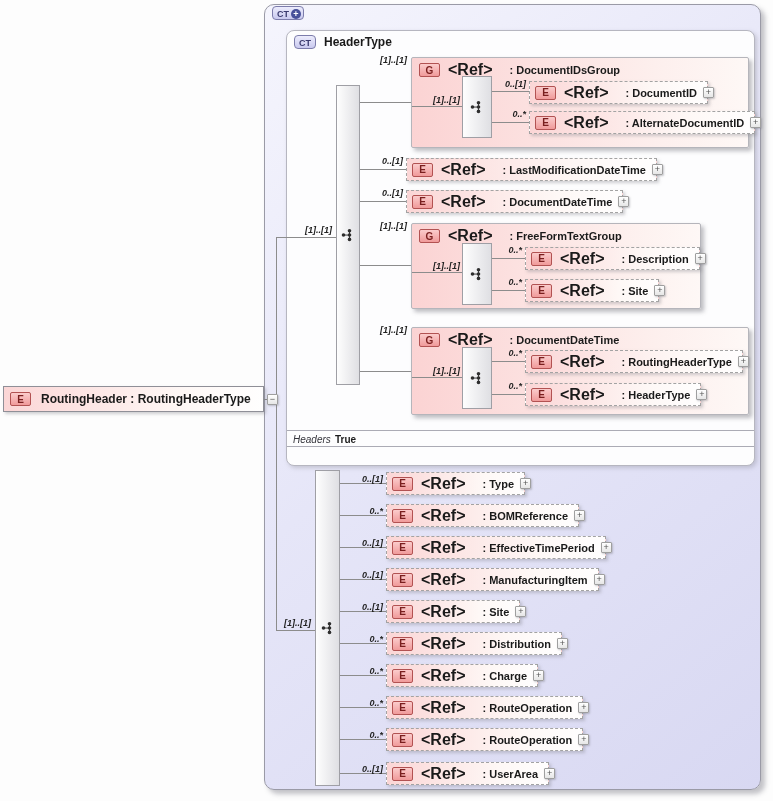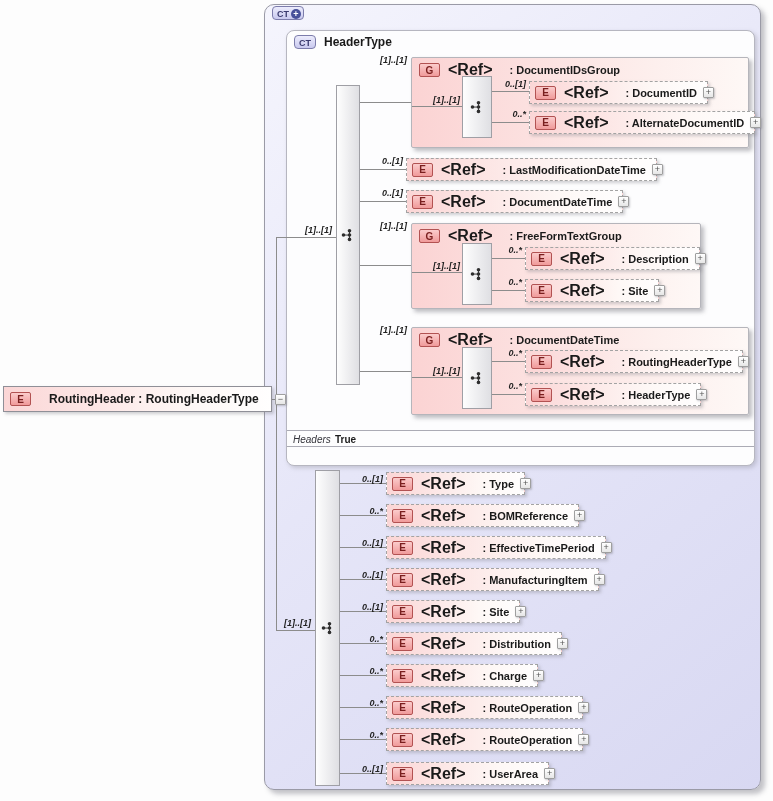--- a/index.html
+++ b/index.html
@@ -123,21 +123,21 @@
   </div>
 
   <div class="v" style="left:276px;top:237px;height:394px"></div>
   <div class="h" style="left:255px;top:399px;width:21px"></div>
   <div class="h" style="left:277px;top:237px;width:59px"></div>
   <div class="h" style="left:277px;top:630px;width:38px"></div>
 
   <div class="row big" style="left:3px;top:386px">
     <div class="ebox solid">
       <span class="badge-eg">E</span>
-      <span class="nm" style="margin-left:18px">RoutingHeader : RoutingHeaderType</span>
+      <span class="nm" style="margin-left:10px">RoutingHeader : RoutingHeaderType</span>
     </div>
     <div class="plusbox minusbox">−</div>
   </div>
 
   <div class="card r" style="left:294px;top:225px;width:38px">[1]..[1]</div>
   <div class="seqbar" style="left:336px;top:85px;width:24px;height:300px">
     <svg class="seqicon" width="16" height="16" viewBox="0 0 16 16">
         <use href="#seq-glyph"></use>
       </svg>
   </div>

